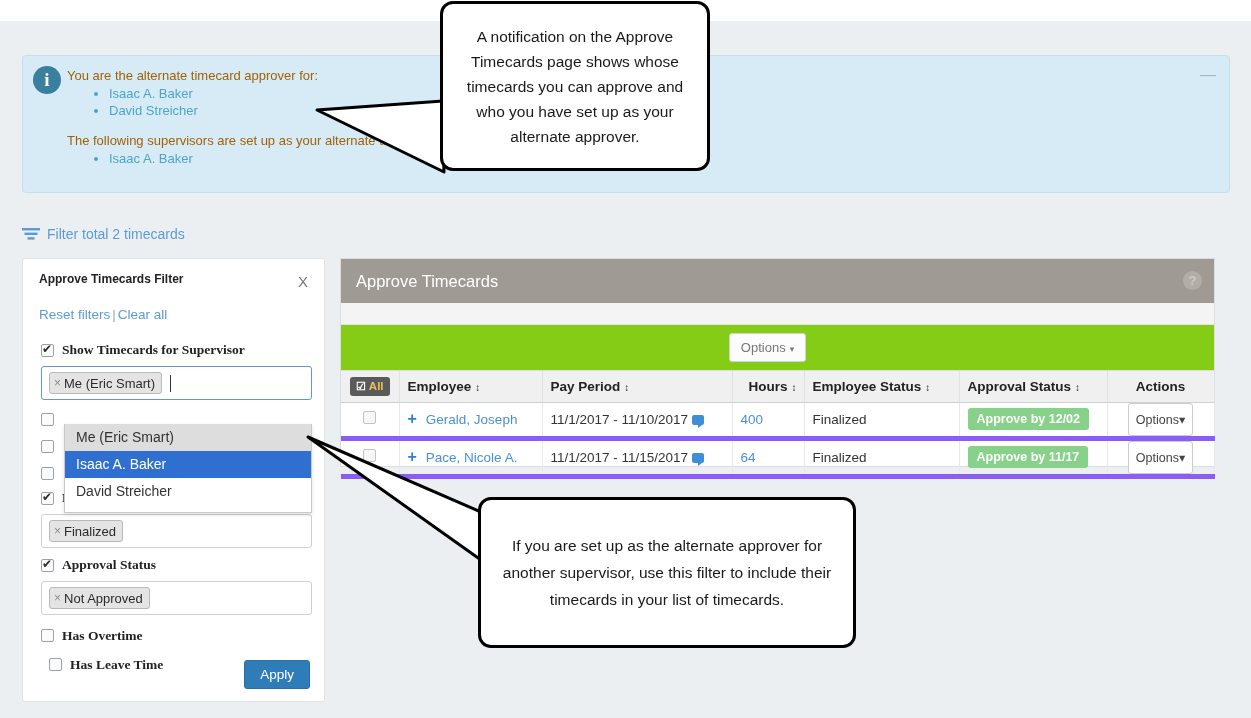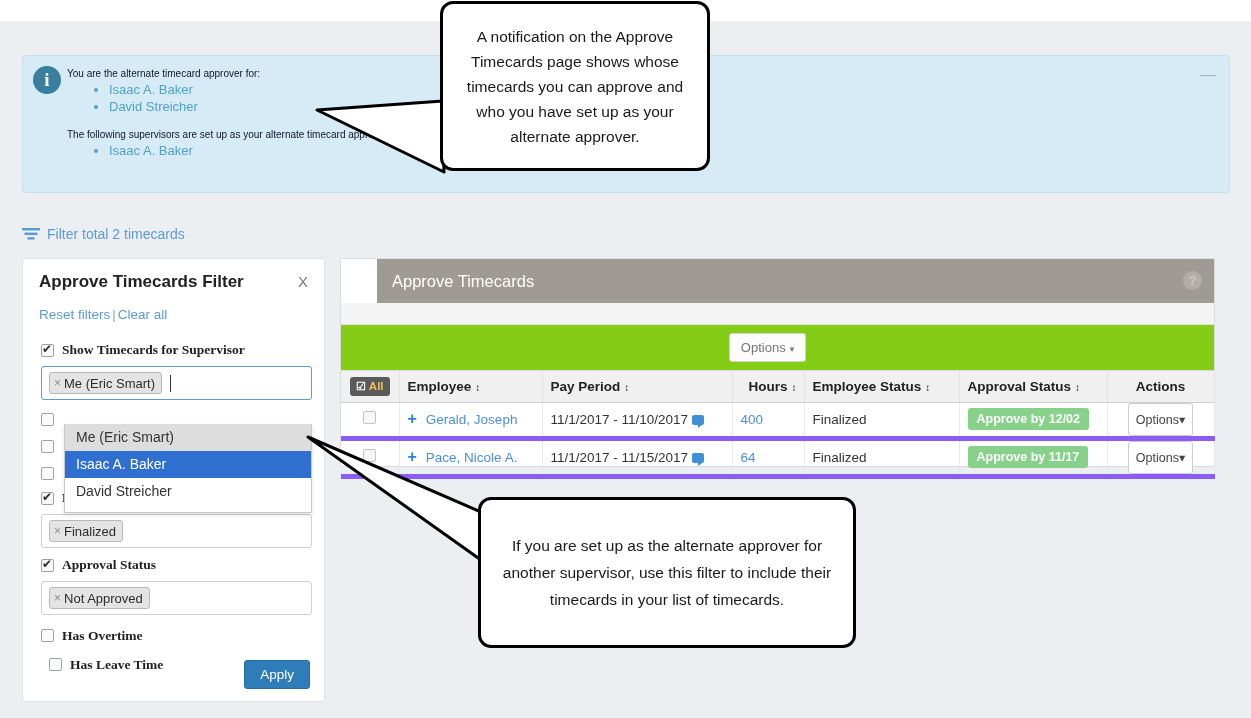--- a/index.html
+++ b/index.html
@@ -36,22 +36,22 @@
     background: #3b7f9e;
     color: #ffffff;
     font-family: "Liberation Serif", serif;
     font-weight: bold; font-size: 19px;
     text-align: center; line-height: 28px;
   }
   .notif-body {
     position: absolute; left: 44px; top: 12px; right: 40px;
   }
   .notif-lead {
-    color: #0f172a;
-    font-size: 10px;
+    color: #a16207;
+    font-size: 13px;
     margin: 0 0 2px 0;
   }
   .notif ul {
     margin: 0 0 0 0; padding: 0 0 0 42px; list-style: disc;
   }
   .notif li {
     color: #4fa3c7;
     font-size: 13px;
     line-height: 17px;
   }
@@ -76,21 +76,21 @@
   
   .filter-panel {
     position: absolute; left: 22px; top: 258px;
     width: 303px; height: 444px;
     background: #ffffff;
     border: 1px solid #dfe3e6;
     border-radius: 3px;
   }
   .fp-title {
     position: absolute; left: 16px; top: 13px;
-    font-size: 17px; font-weight: bold; color: #222;
+    font-size: 12px; font-weight: bold; color: #222;
   }
   .fp-close {
     position: absolute; right: 16px; top: 14px;
     font-size: 15px; color: #777; cursor: pointer;
   }
   .fp-links {
     position: absolute; left: 16px; top: 48px;
     font-size: 13.5px; color: #5b9bd5;
   }
   .fp-links span.sep { color: #8aa8bd; padding: 0 2px; }
@@ -193,21 +193,20 @@
     width: 875px; height: 209px;
     background: #ffffff;
     border: 1px solid #dcdcdc;
   }
   .card-header {
     height: 44px;
     background: #a09a94;
     display: flex; align-items: center;
     padding-left: 15px;
     position: relative;
-    margin-left: 36px;
   }
   .card-title { color: #ffffff; font-size: 16.5px; }
   .help-icon {
     position: absolute; right: 12px; top: 12px;
     width: 19px; height: 19px; border-radius: 50%;
     background: #b3ada7; color: #cfcac5;
     font-size: 13px; text-align: center; line-height: 19px;
     cursor: pointer; font-weight: bold;
   }
   .card-subbar {

